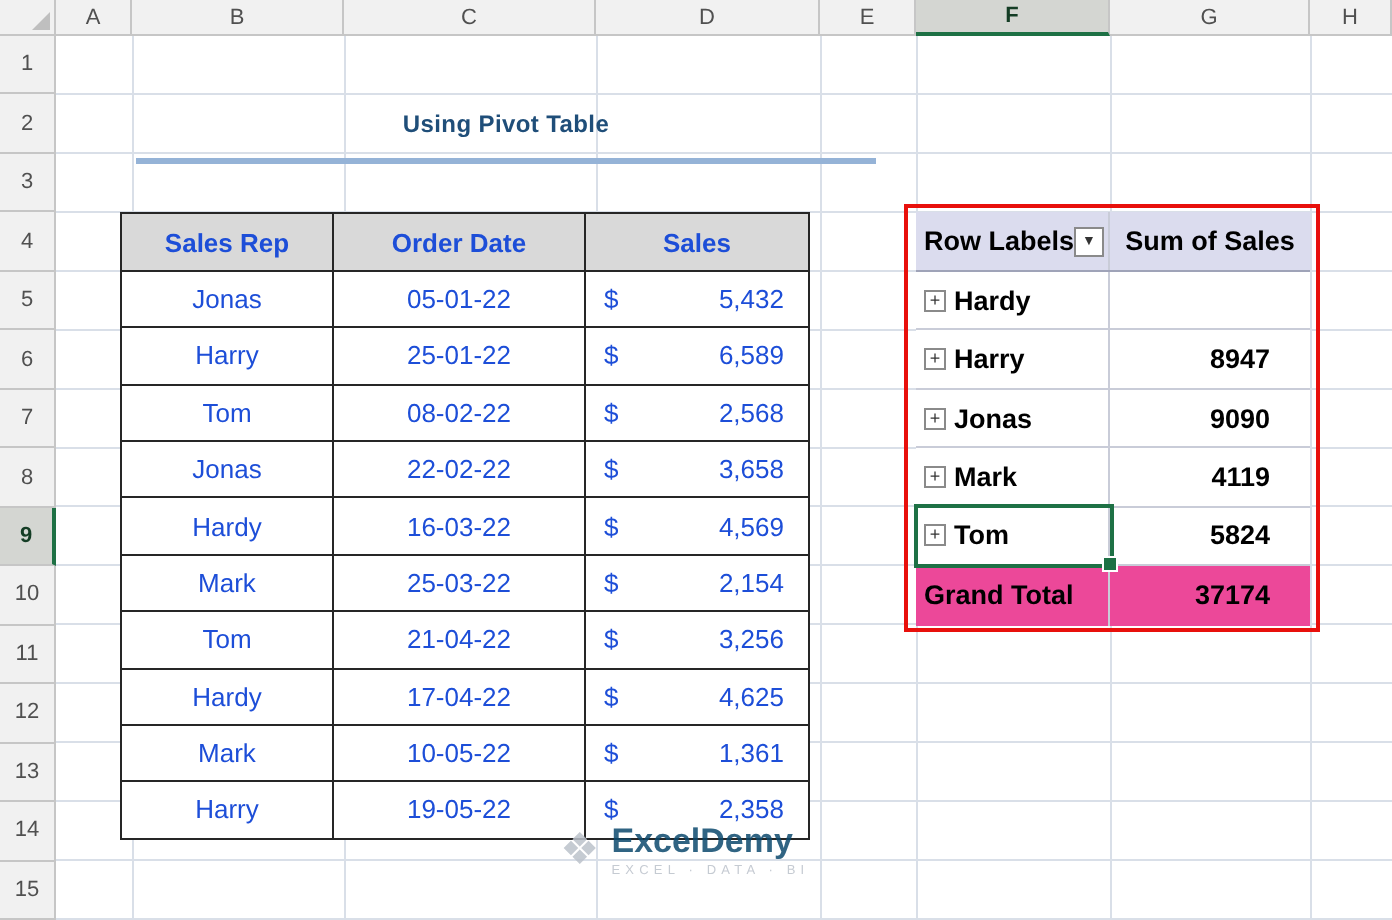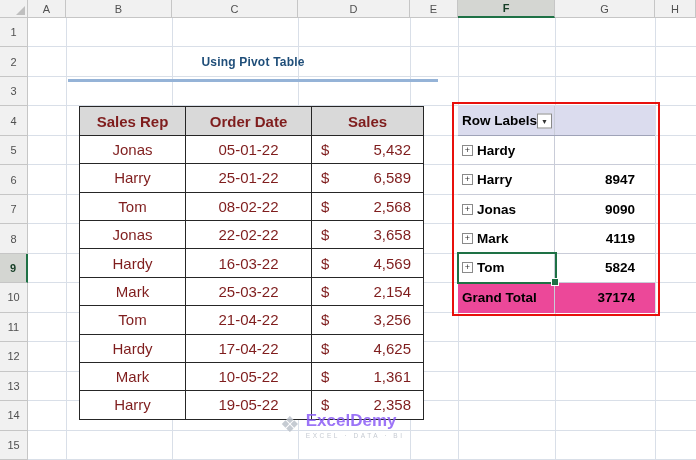--- a/index.html
+++ b/index.html
@@ -27,22 +27,22 @@
   .grid-area{position:absolute;left:28px;top:18px;width:668px;height:442px;
     background-image:repeating-linear-gradient(to bottom,transparent 0,transparent 28.4667px,#D9DFE8 28.4667px,#D9DFE8 29.4667px)}
   .vline{position:absolute;top:0;bottom:0;width:1px;background:#D9DFE8}
 
   
   .title{position:absolute;left:66px;top:47.5px;width:374px;height:29px;display:flex;align-items:center;justify-content:center;
     font-size:12px;font-weight:bold;color:#1F4E79;letter-spacing:.2px;z-index:2}
   .title-underline{position:absolute;left:68px;top:78.5px;width:370px;height:3px;background:#95B3D7;z-index:2}
 
   
-  table.data-table{position:absolute;left:79px;top:106.4px;border-collapse:collapse;table-layout:fixed;
-    background:#fff;font-size:15px;color:#7f1d1d;z-index:2}
+  table.data-table{position:absolute;left:60px;top:106.4px;border-collapse:collapse;table-layout:fixed;
+    background:#fff;font-size:13px;color:#1d4ed8;z-index:2}
   .data-table td{border:1px solid #262626;height:28.4px;text-align:center;overflow:hidden;vertical-align:middle}
   .data-table col.w1{width:106px}.data-table col.w2{width:126px}.data-table col.w3{width:112px}
   .data-table tr.head td{background:#D9D9D9;font-weight:bold}
   .data-table td.c-sales{padding:0}
   .c-sales .in{display:flex;justify-content:space-between;align-items:center;padding:0 12px 0 9px}
 
   
   .pivot{position:absolute;left:458px;top:106.4px;width:197px;height:206.3px;display:grid;
     grid-template-rows:repeat(7,1fr);font-size:13.5px;background:#fff;z-index:2}
   .p-row{display:flex;border-bottom:1px solid #C9CCD8;background:#fff}
@@ -63,21 +63,21 @@
     border:2.5px solid #E8100C;z-index:4;pointer-events:none}
   .active-cell{position:absolute;left:456.5px;top:252.3px;width:100px;height:31.5px;
     border:2px solid #1E7145;z-index:6;pointer-events:none}
   .active-cell::after{content:"";position:absolute;right:-4px;bottom:-4px;width:6px;height:6px;
     background:#1E7145;border:1px solid #fff}
 
   
   .watermark{position:absolute;left:280px;top:412px;display:flex;align-items:center;gap:6px;
     opacity:.85;pointer-events:none;z-index:5}
   .wm-icon{font-size:22px;line-height:1;color:#BCC2CB}
-  .wm-brand{font-size:17px;font-weight:bold;color:#8b5cf6;line-height:1.1}
+  .wm-brand{font-size:17px;font-weight:bold;color:#0c4a6e;line-height:1.1}
   .wm-tag{font-size:6.5px;letter-spacing:2.6px;color:#BCC2CB;margin-top:1px}
 </style>
 </head>
 <body>
 
 <div class="sheet">
 
   <div class="col-headers">
     <div class="corner"></div>
     <div class="col-h cw-a">A</div>
@@ -235,20 +235,21 @@
     </tr>
   </tbody>
     </table>
 
   <div class="pivot">
     <div class="p-row head">
       <div class="p-label">
         <span>Row Labels</span>
         <span class="dropdown-btn">▼</span>
       </div>
+      <div class="p-value">Sum of Sales</div>
     </div>
     <div class="p-row">
       <div class="p-label">
           <span class="expand">+</span>
           <span>Hardy</span>
         </div>
     </div>
     <div class="p-row">
       <div class="p-label">
           <span class="expand">+</span>

